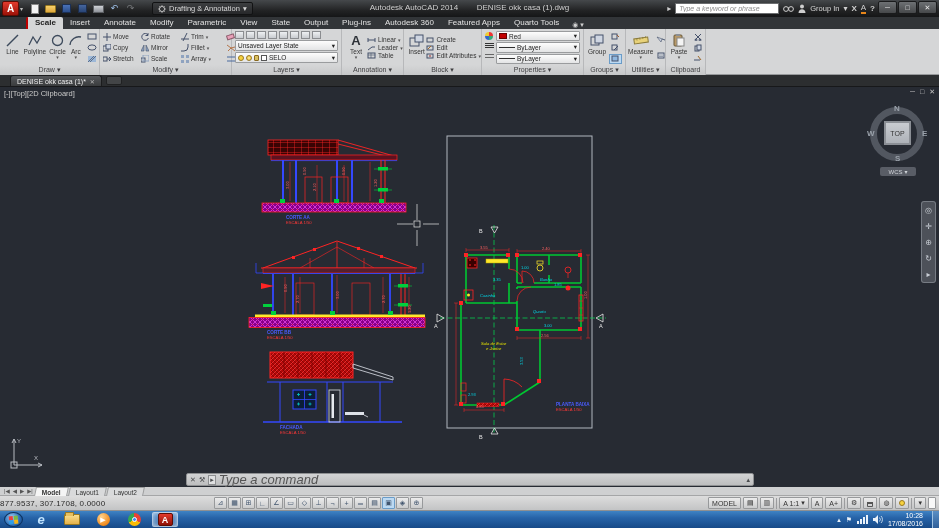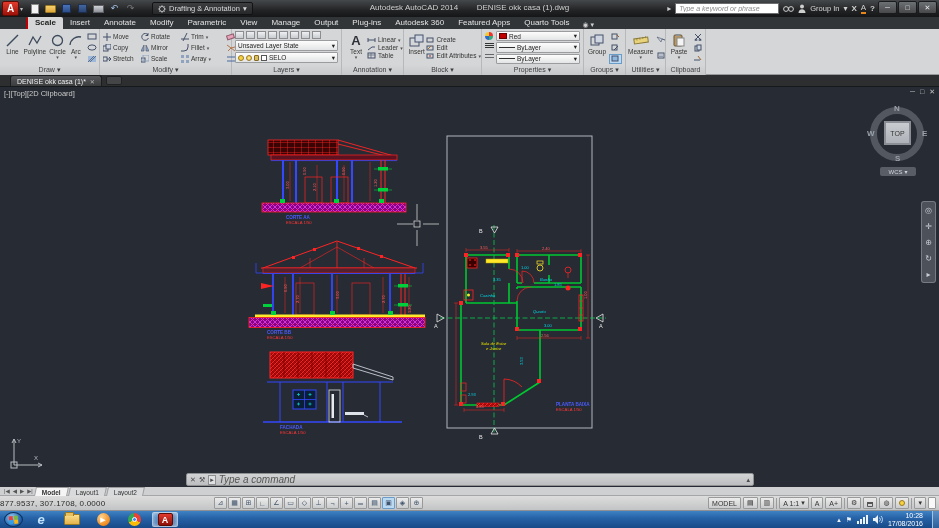--- a/index.html
+++ b/index.html
@@ -66,21 +66,21 @@
   #canvas{left:0;top:87px;width:939px;height:400px;background:#272b33}
   #vp-label{left:4px;top:2px;font-size:7.5px;color:#c9c9c9}
   #doc-btns{right:4px;top:1px;display:flex;gap:5px;font-size:7px;color:#c2c2c2}
   #viewcube{left:868px;top:18px;width:60px;height:78px}
   #vc-ring{position:absolute;left:2px;top:2px;width:54px;height:54px;border:7px solid rgba(118,124,133,.55);border-radius:50%}
   .vc-l{position:absolute;font-size:8px;font-weight:bold;color:#9aa1aa}
   #vc-top{position:absolute;left:16px;top:16px;width:27px;height:24px;background:linear-gradient(#c9ccd1,#aeb2b8);border:2px solid #8b8f95;font-size:7px;color:#333;display:flex;align-items:center;justify-content:center}
   #vc-wcs{position:absolute;left:12px;top:62px;width:36px;height:9px;background:rgba(150,156,164,.45);border-radius:2px;font-size:6px;color:#cfd3d8;display:flex;align-items:center;justify-content:center;gap:2px}
   #navbar{left:921px;top:114px;width:15px;height:82px;background:rgba(175,181,189,.28);border:1px solid rgba(200,205,212,.35);border-radius:3px;display:flex;flex-direction:column;align-items:center;justify-content:space-around;font-size:8px;color:#c9ced5}
   #cmdline{left:186px;top:386px;width:568px;height:13px;background:linear-gradient(#d2d3d4,#bdbebf);border:1px solid #8e9092;border-radius:2px;display:flex;align-items:center;gap:3px;padding:0 3px}
-  #cmd-input{flex:1;height:28px;border:none;background:transparent;font-size:10px;font-style:italic;color:#333}
+  #cmd-input{flex:1;height:28px;border:none;background:transparent;font-size:13px;font-style:italic;color:#333}
   #cmd-input::placeholder{color:#555;font-style:italic}
   .cmd-ic{font-size:7px;color:#4a4c4e}
 
   
   #modeltabs{left:0;top:487px;width:939px;height:9px;background:#cfd0d1;border-bottom:1px solid #a5a6a7;display:flex;align-items:center;font-size:6.5px;color:#333;padding-left:3px;gap:1px}
   .mt-nav{color:#555;font-size:5.5px;padding:0 1px}
   .mtab{padding:0 6px;height:9px;line-height:9px;border:1px solid #9b9c9d;border-bottom:none;background:#d9dadb;transform:skewX(-12deg)}
   .mtab span{display:inline-block;transform:skewX(12deg)}
   .mtab.active{background:#f5f5f5;font-weight:bold}
 
@@ -191,21 +191,21 @@
     </div>
   </div>
 
   <div id="ribbontabs" class="abs">
     <div class="rtab active">Scale</div>
     <div class="rtab">Insert</div>
     <div class="rtab">Annotate</div>
     <div class="rtab">Modify</div>
     <div class="rtab">Parametric</div>
     <div class="rtab">View</div>
-    <div class="rtab">Manage</div>
+    <div class="rtab">State</div>
     <div class="rtab">Output</div>
     <div class="rtab">Plug-ins</div>
     <div class="rtab">Autodesk 360</div>
     <div class="rtab">Featured Apps</div>
     <div class="rtab">Quarto Tools</div>
     <div id="rtab-extra">◉ ▾</div>
   </div>
 
   <div id="ribbon" class="abs">
 

